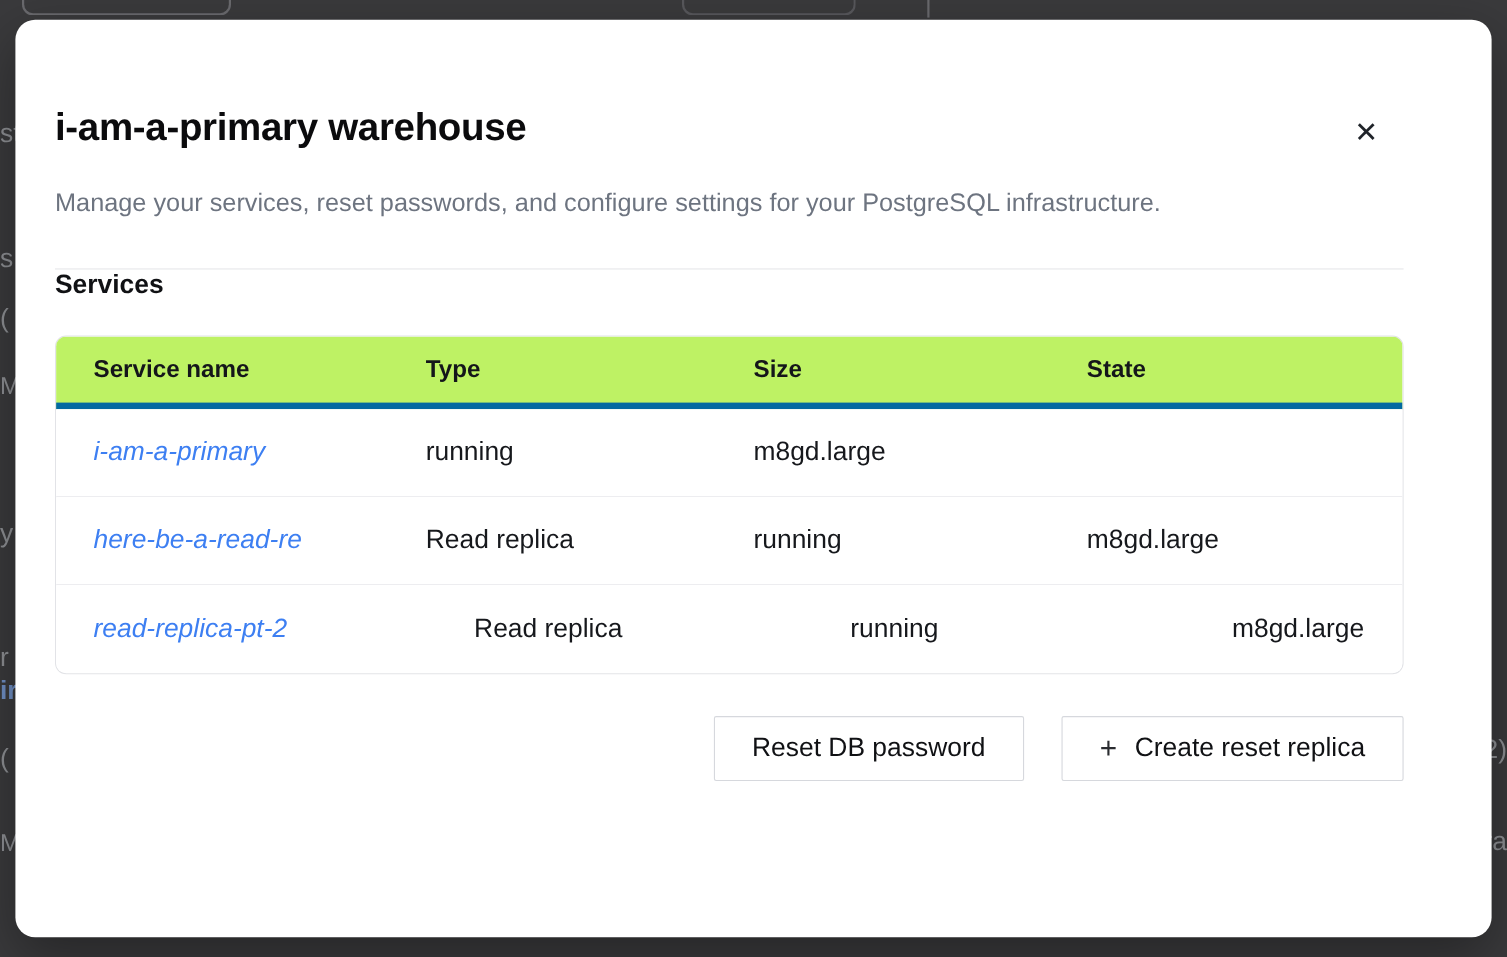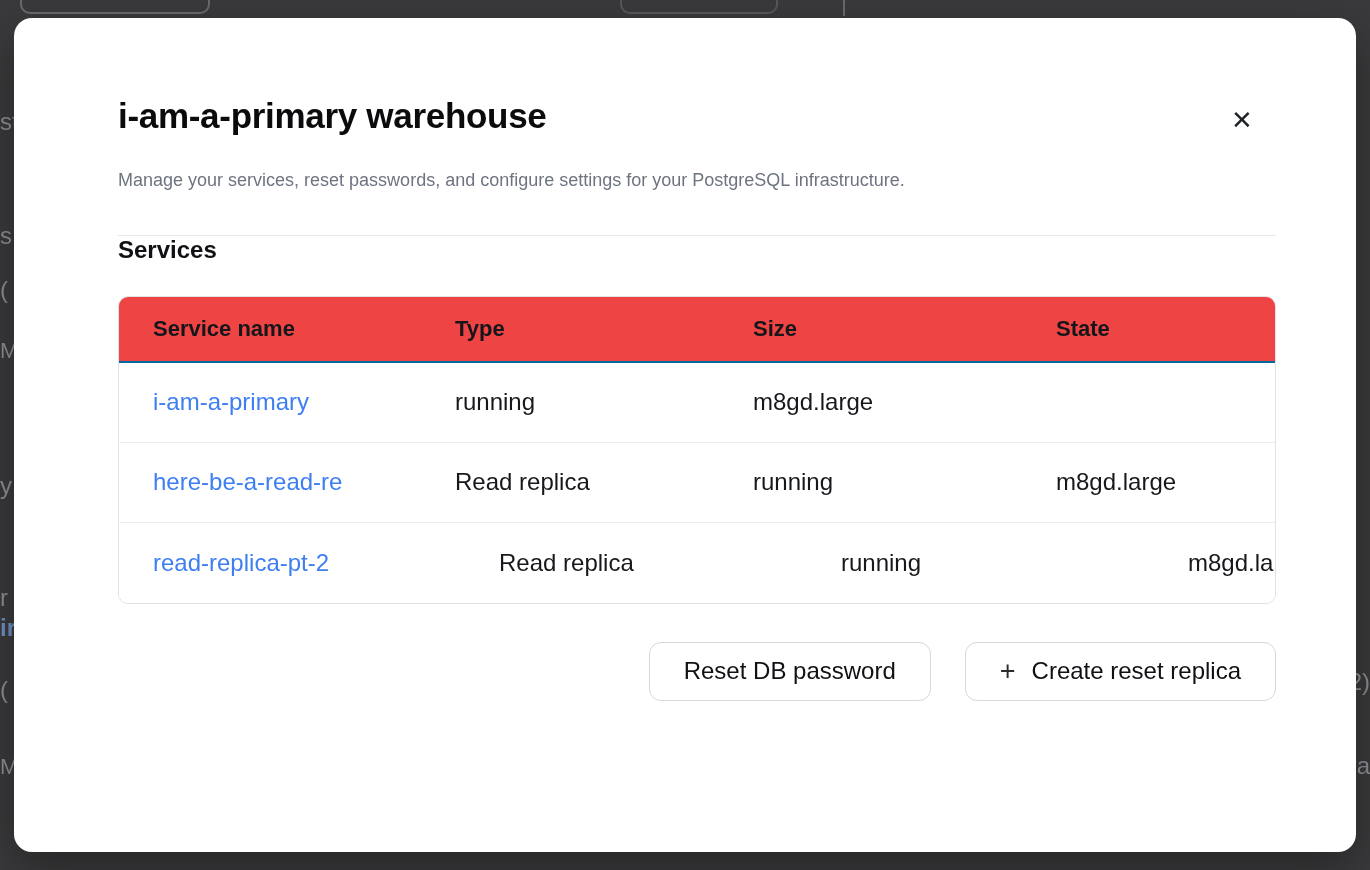--- a/index.html
+++ b/index.html
@@ -40,21 +40,21 @@
   .bg-shape-1 { left: 20px; width: 190px; }
   .bg-shape-2 { left: 620px; width: 158px; border-color: #58585c; }
   .bg-shape-3 { left: 843px; width: 2px; border-radius: 0; background: #6a6a6e; border: none; height: 16px; }
 
   
   .modal {
     position: absolute;
     left: 14px; right: 14px; top: 18px; bottom: 18px;
     background: #ffffff;
     border-radius: 18px;
-    padding: 78px 80px 0 104px;
+    padding: 78px 80px 0 36px;
     box-shadow: 0 18px 50px rgba(0,0,0,0.35);
   }
   .modal-title {
     font-size: 35px;
     font-weight: 700;
     color: #0b0b0d;
     letter-spacing: -0.3px;
   }
   .close-btn {
     position: absolute;
@@ -63,21 +63,21 @@
     background: none;
     border: none;
     font-size: 26px;
     line-height: 36px;
     color: #1f2329;
     cursor: pointer;
     padding: 0;
   }
   .modal-desc {
     margin-top: 28px;
-    font-size: 18px;
+    font-size: 23px;
     line-height: 1.82;
     color: #6d7480;
     max-width: 1140px;
   }
   .divider {
     margin-top: 38px;
     border: none;
     border-top: 1px solid #e6e7ea;
     height: 0;
   }
@@ -94,57 +94,58 @@
     border-radius: 10px;
     overflow: hidden;
   }
   .trow {
     display: grid;
     grid-template-columns: 302px 298px 303px 1fr;
     align-items: center;
     padding-left: 34px;
   }
   .thead {
-    background: #ef4444;
+    background: #bef264;
     height: 66px;
-    border-bottom: 2px solid #0369a1;
+    border-bottom: 6px solid #0369a1;
   }
   .thead .th {
     font-size: 22px;
     font-weight: 600;
     color: #14161a;
   }
   .tbody-row {
     height: 80px;
     background: #ffffff;
     border-bottom: 1px solid #ececef;
   }
   .tbody-row:last-child { border-bottom: none; gap: 44px; }
   .cell { font-size: 24px; color: #16181c; }
   .name-cell { overflow: hidden; white-space: nowrap; padding-right: 18px; }
   .svc-link {
     color: #3d7ff2;
     text-decoration: none;
     cursor: pointer;
     white-space: nowrap;
+    font-style: italic;
   }
 
   
   .actions {
     margin-top: 38px;
     display: flex;
     justify-content: flex-end;
     gap: 34px;
   }
   .btn {
     height: 59px;
     padding: 0 34px;
     background: #ffffff;
     border: 1px solid #d6d8dd;
-    border-radius: 12px;
+    border-radius: 2px;
     font-family: "Liberation Sans", sans-serif;
     font-size: 24px;
     color: #101114;
     cursor: pointer;
     display: inline-flex;
     align-items: center;
     gap: 16px;
   }
   .btn .plus {
     font-size: 27px;

